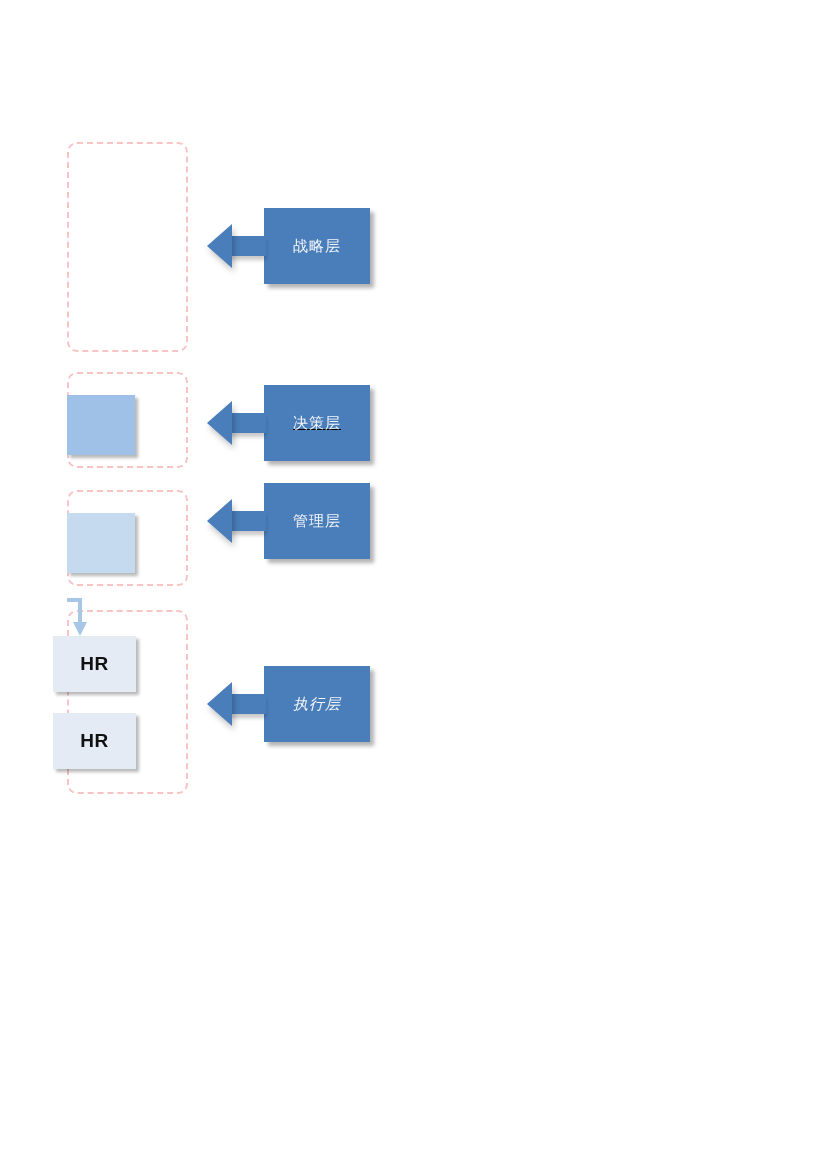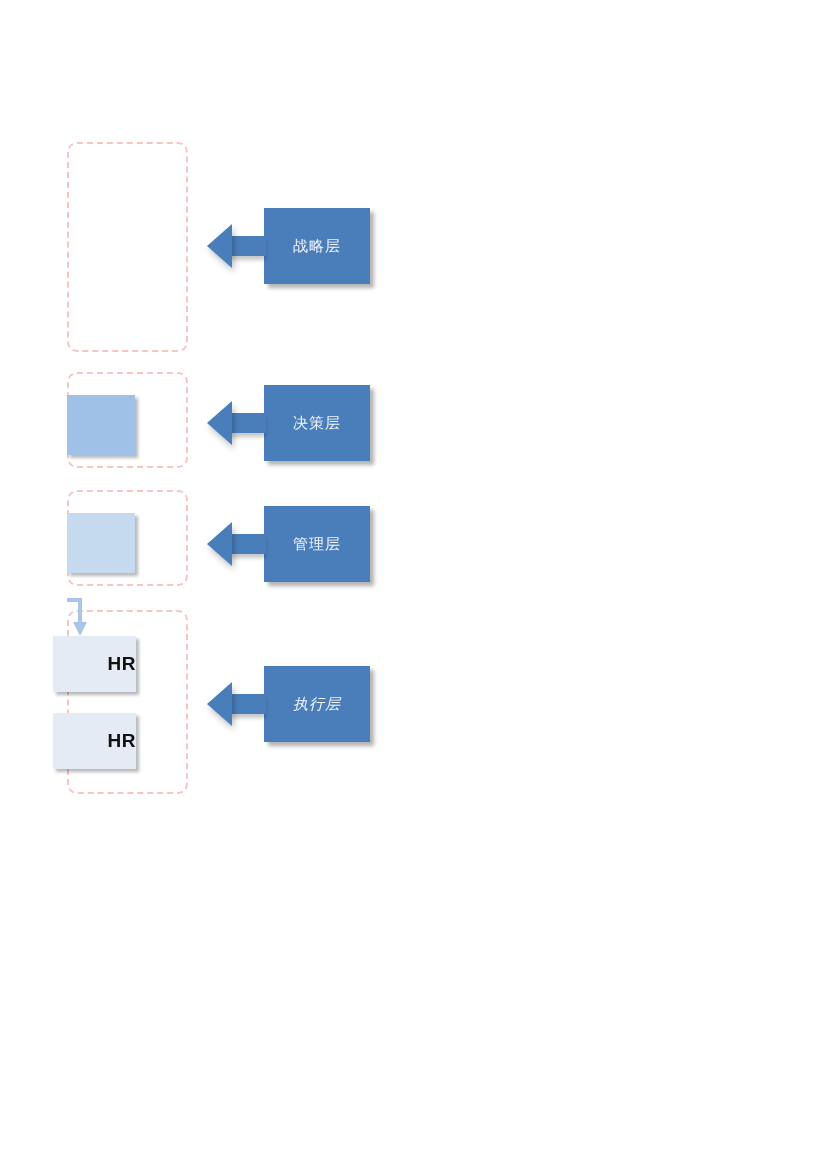--- a/index.html
+++ b/index.html
@@ -33,21 +33,21 @@
     background: transparent;
   }
 
   
   .node {
     position: absolute;
     box-sizing: border-box;
     box-shadow: 3px 3px 3px rgba(0,0,0,0.28);
     display: flex;
     align-items: center;
-    justify-content: flex-end;
+    justify-content: center;
     overflow: hidden;
     white-space: nowrap;
   }
   .node-label {
     font-size: 19px;
     font-weight: bold;
     color: #111111;
     letter-spacing: 0.5px;
   }
   .node.solid-mid   { background: #9FC1E8; }
@@ -113,33 +113,33 @@
     <span class="arrow-head"></span>
     <span class="callout-label">战略层</span>
   </div>
 
   <div class="dash-frame" style="left:67px; top:372px; width:121px; height:96px;"></div>
 
   <div class="node solid-mid" style="left:67px; top:395px; width:68px; height:60px;">
     <span class="node-label"></span>
   </div>
 
-  <div class="callout" style="left:264px; top:385px;">
+  <div class="callout" style="left:264px; top:385px;text-decoration:underline;">
     <span class="arrow-shaft"></span>
     <span class="arrow-head"></span>
     <span class="callout-label">决策层</span>
   </div>
 
   <div class="dash-frame" style="left:67px; top:490px; width:121px; height:96px;"></div>
 
   <div class="node solid-light" style="left:67px; top:513px; width:68px; height:60px;">
     <span class="node-label"></span>
   </div>
 
-  <div class="callout" style="left:264px; top:506px;justify-content:center;">
+  <div class="callout" style="left:264px; top:483px;justify-content:center;">
     <span class="arrow-shaft"></span>
     <span class="arrow-head"></span>
     <span class="callout-label">管理层</span>
   </div>
 
   <div class="dash-frame" style="left:67px; top:610px; width:121px; height:184px;"></div>
 
   <svg class="connector" style="left:64px; top:598px;" width="32" height="42" viewBox="0 0 32 42">
     <path d="M3 2 H16 V24" stroke="#A8C6E6" stroke-width="4" fill="none"></path>
     <polygon points="9,24 23,24 16,38" fill="#A8C6E6"></polygon>

